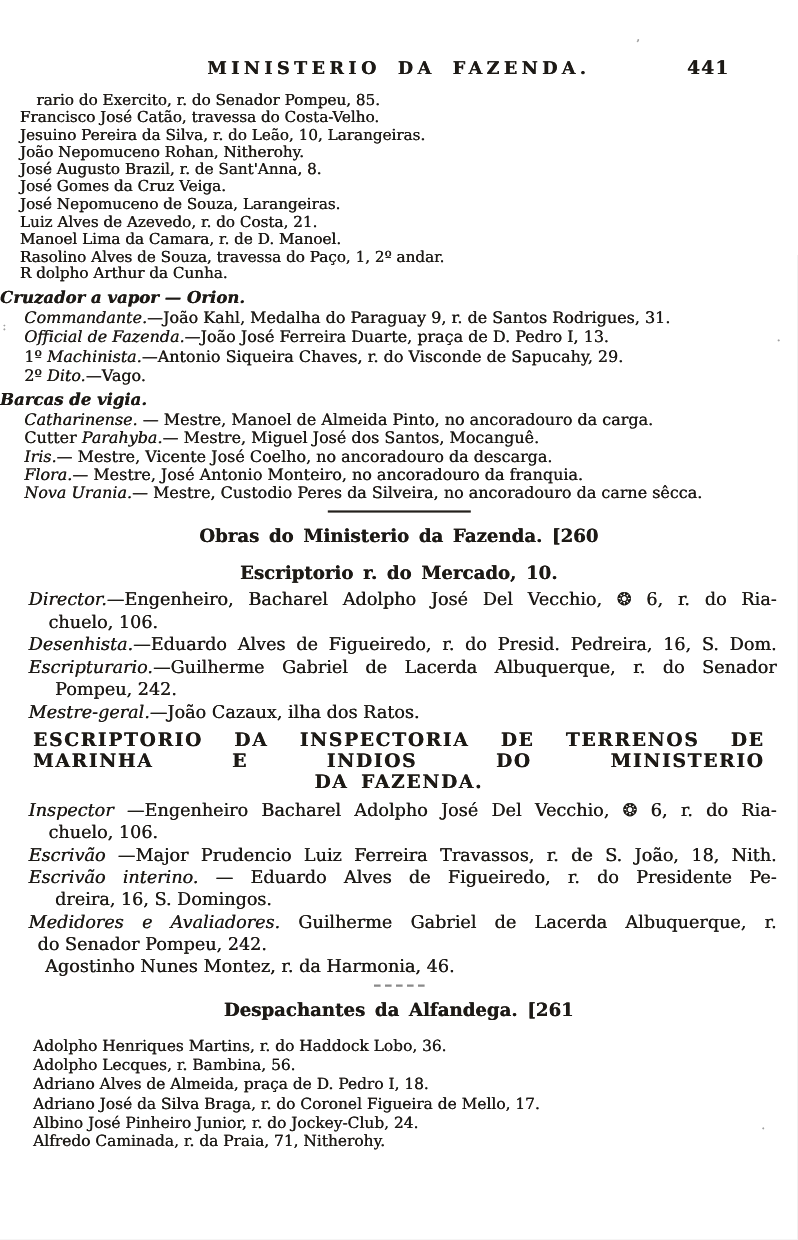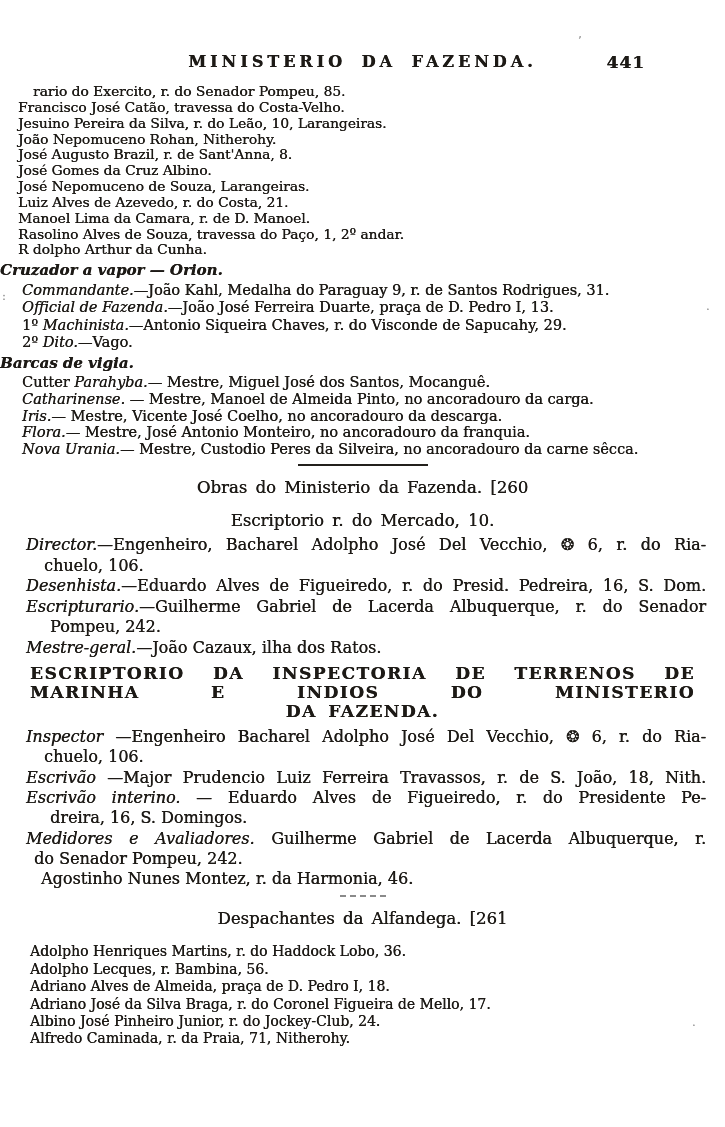--- a/index.html
+++ b/index.html
@@ -22,21 +22,21 @@
   }
   .runhead .title {
     text-align: center;
     font-weight: bold;
     font-size: 16px;
     letter-spacing: 4px;
     word-spacing: 6px;
   }
   .runhead .pagenum {
     position: absolute;
-    right: 80px; top: 0;
+    right: 62px; top: 0;
     font-weight: bold;
     font-size: 17px;
     letter-spacing: 1px;
   }
   
   .ln { white-space: normal; }
   .it { font-style: italic; }
   .fill { text-align: justify; text-align-last: justify; }
   
   .toplist {
@@ -75,21 +75,21 @@
   .rule-dash {
     width: 46px;
     margin: 6px auto 0 auto;
     border: 0;
     border-top: 2px dashed #8a8a8a;
   }
   
   .secthead {
     margin-top: 12px;
     text-align: center;
-    font-weight: normal;
+    font-weight: bold;
     font-size: 16.5px;
     line-height: 20px;
     word-spacing: 3px;
   }
   .secthead2 { margin-top: 13px; }
   
   .bigblock {
     margin-top: 4px;
     padding-left: 26px;
     padding-right: 19px;
@@ -133,40 +133,40 @@
     <div class="title">MINISTERIO DA FAZENDA.</div>
     <div class="pagenum">441</div>
   </div>
 
   <div class="toplist">
     <div class="ln ind-top"><span>rario do Exercito, r. do Senador Pompeu, 85.</span></div>
     <div class="ln"><span>Francisco José Catão, travessa do Costa-Velho.</span></div>
     <div class="ln"><span>Jesuino Pereira da Silva, r. do Leão, 10, Larangeiras.</span></div>
     <div class="ln"><span>João Nepomuceno Rohan, Nitherohy.</span></div>
     <div class="ln"><span>José Augusto Brazil, r. de Sant'Anna, 8.</span></div>
-    <div class="ln"><span>José Gomes da Cruz Albino.</span></div>
+    <div class="ln"><span>José Gomes da Cruz Veiga.</span></div>
     <div class="ln"><span>José Nepomuceno de Souza, Larangeiras.</span></div>
     <div class="ln"><span>Luiz Alves de Azevedo, r. do Costa, 21.</span></div>
     <div class="ln"><span>Manoel Lima da Camara, r. de D. Manoel.</span></div>
     <div class="ln"><span>Rasolino Alves de Souza, travessa do Paço, 1, 2º andar.</span></div>
     <div class="ln"><span>R dolpho Arthur da Cunha.</span></div>
   </div>
 
   <div class="subhead-it">Cruzador a vapor — Orion.</div>
   <div class="roleblock">
     <div class="ln"><span></span><span class="it">Commandante.</span><span>—João Kahl, Medalha do Paraguay 9, r. de Santos Rodrigues, 31.</span></div>
     <div class="ln"><span></span><span class="it">Official de Fazenda.</span><span>—João José Ferreira Duarte, praça de D. Pedro I, 13.</span></div>
     <div class="ln"><span>1º </span><span class="it">Machinista.</span><span>—Antonio Siqueira Chaves, r. do Visconde de Sapucahy, 29.</span></div>
     <div class="ln"><span>2º </span><span class="it">Dito.</span><span>—Vago.</span></div>
   </div>
 
   <div class="subhead-it">Barcas de vigia.</div>
   <div class="roleblock barcas">
+    <div class="ln"><span></span><span class="it">Catharinense.</span><span> — Mestre, Manoel de Almeida Pinto, no ancoradouro da carga.</span></div>
     <div class="ln"><span>Cutter </span><span class="it">Parahyba.</span><span>— Mestre, Miguel José dos Santos, Mocanguê.</span></div>
-    <div class="ln"><span></span><span class="it">Catharinense.</span><span> — Mestre, Manoel de Almeida Pinto, no ancoradouro da carga.</span></div>
     <div class="ln"><span></span><span class="it">Iris.</span><span>— Mestre, Vicente José Coelho, no ancoradouro da descarga.</span></div>
     <div class="ln"><span></span><span class="it">Flora.</span><span>— Mestre, José Antonio Monteiro, no ancoradouro da franquia.</span></div>
     <div class="ln"><span></span><span class="it">Nova Urania.</span><span>— Mestre, Custodio Peres da Silveira, no ancoradouro da carne sêcca.</span></div>
   </div>
 
   <hr class="rule">
 
   <div class="secthead">Obras do Ministerio da Fazenda. [260</div>
   <div class="secthead secthead2">Escriptorio r. do Mercado, 10.</div>
   <div class="bigblock">

